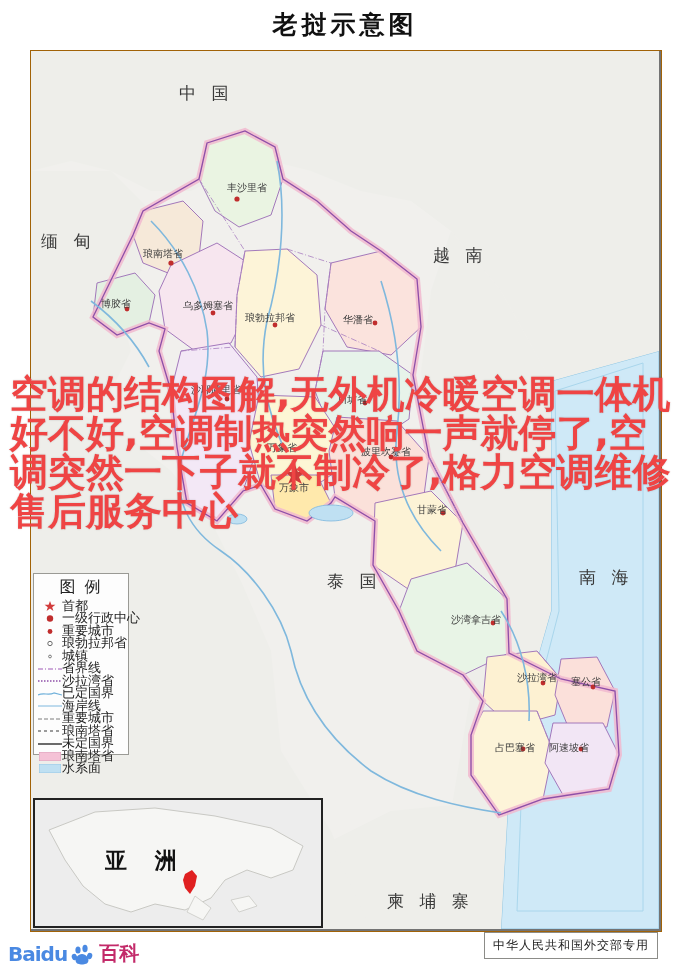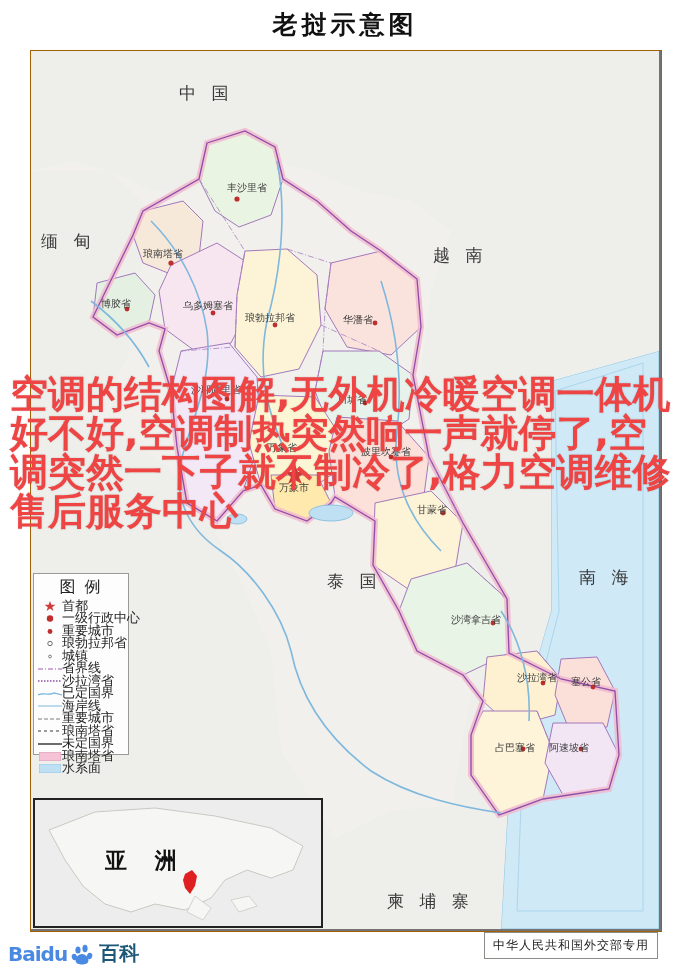--- a/index.html
+++ b/index.html
@@ -136,21 +136,21 @@
     letter-spacing: -1px;
   }
   #watermark .bd-paw {
     width: 24px;
     height: 24px;
     position: relative;
   }
   #watermark .bd-baike {
     font-size: 20px;
     font-weight: bold;
-    color: #0c4a6e;
+    color: #be185d;
     font-family: "DejaVu Sans", sans-serif;
   }
 
   
   #promo-overlay {
     position: absolute;
     left: 10px;
     top: 375px;
     width: 672px;
     font-size: 38px;

